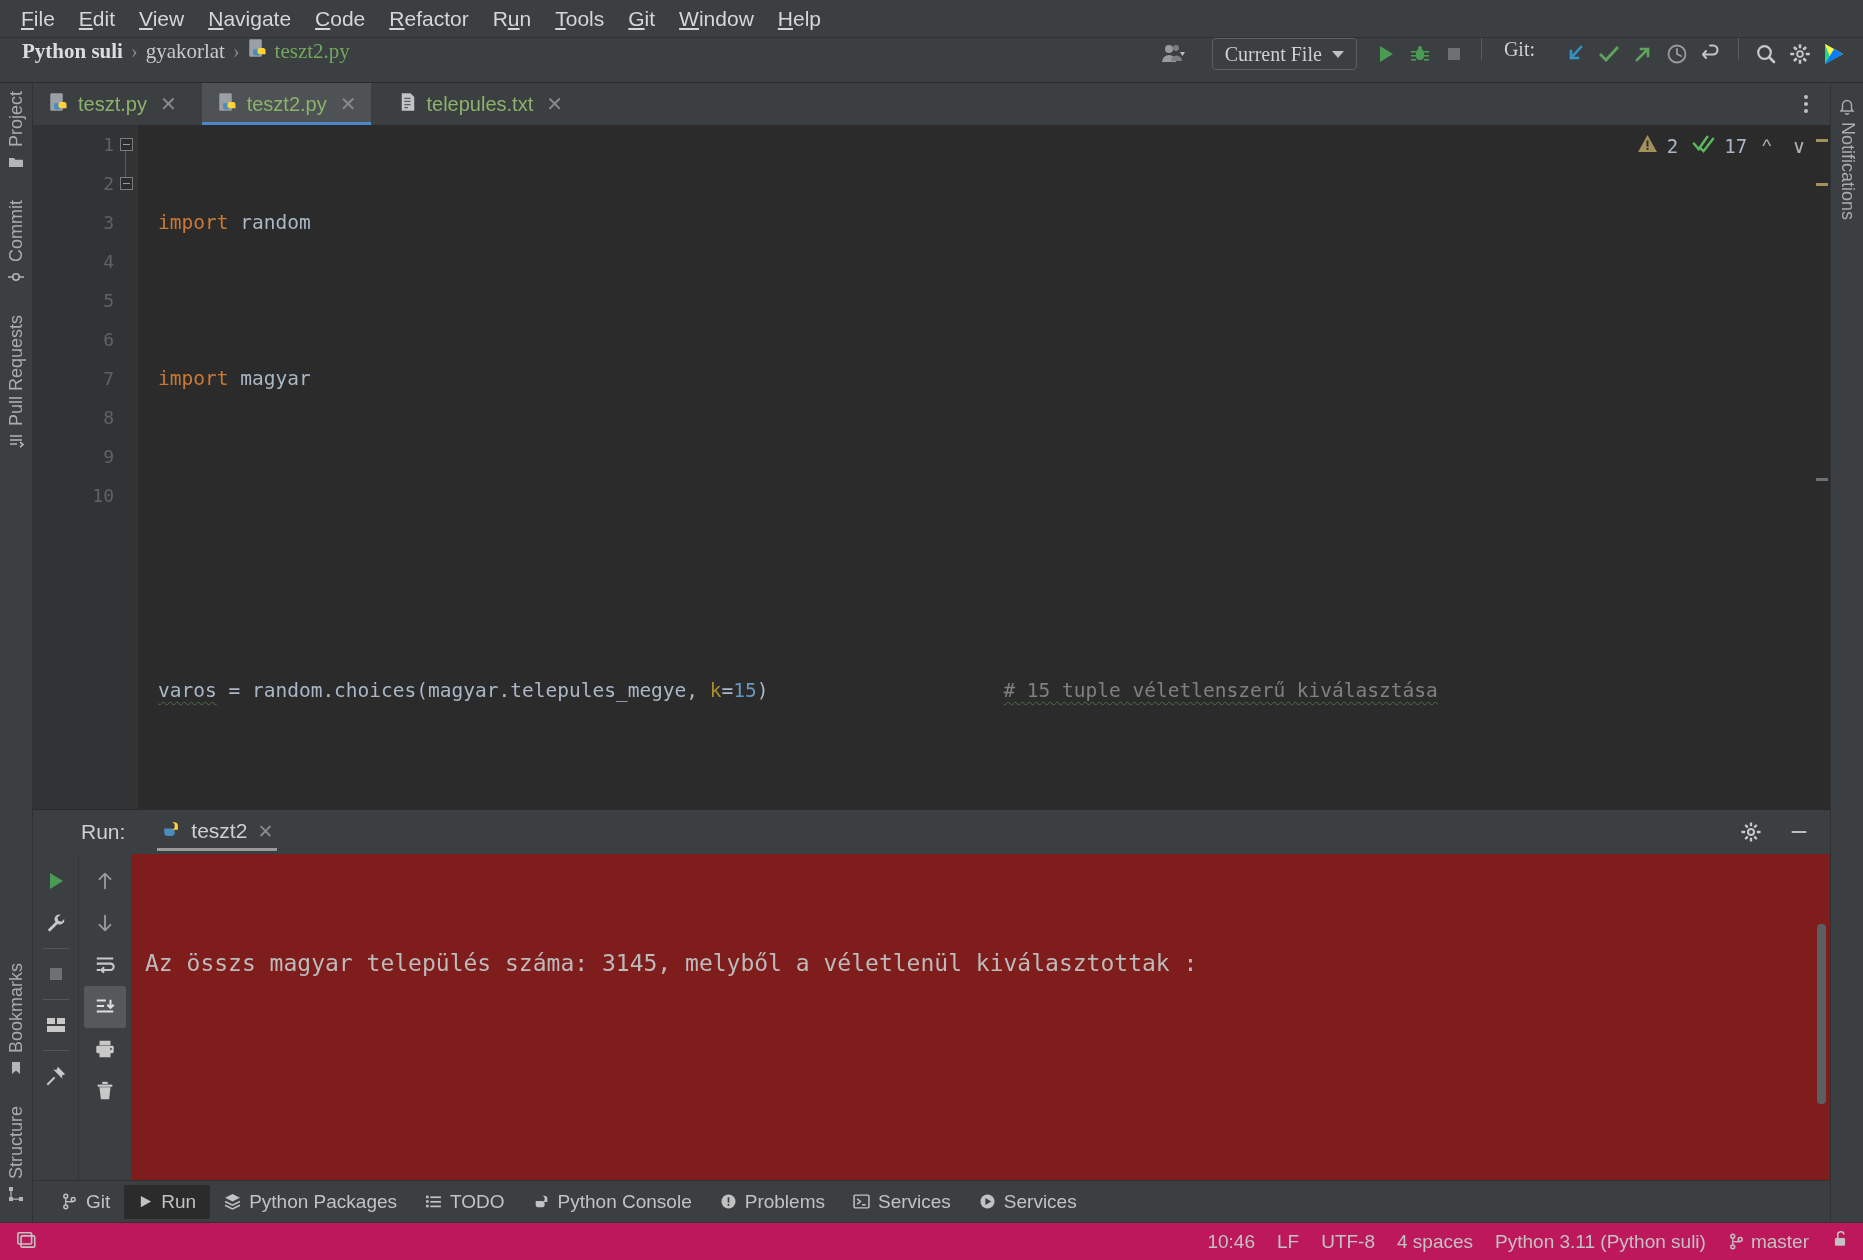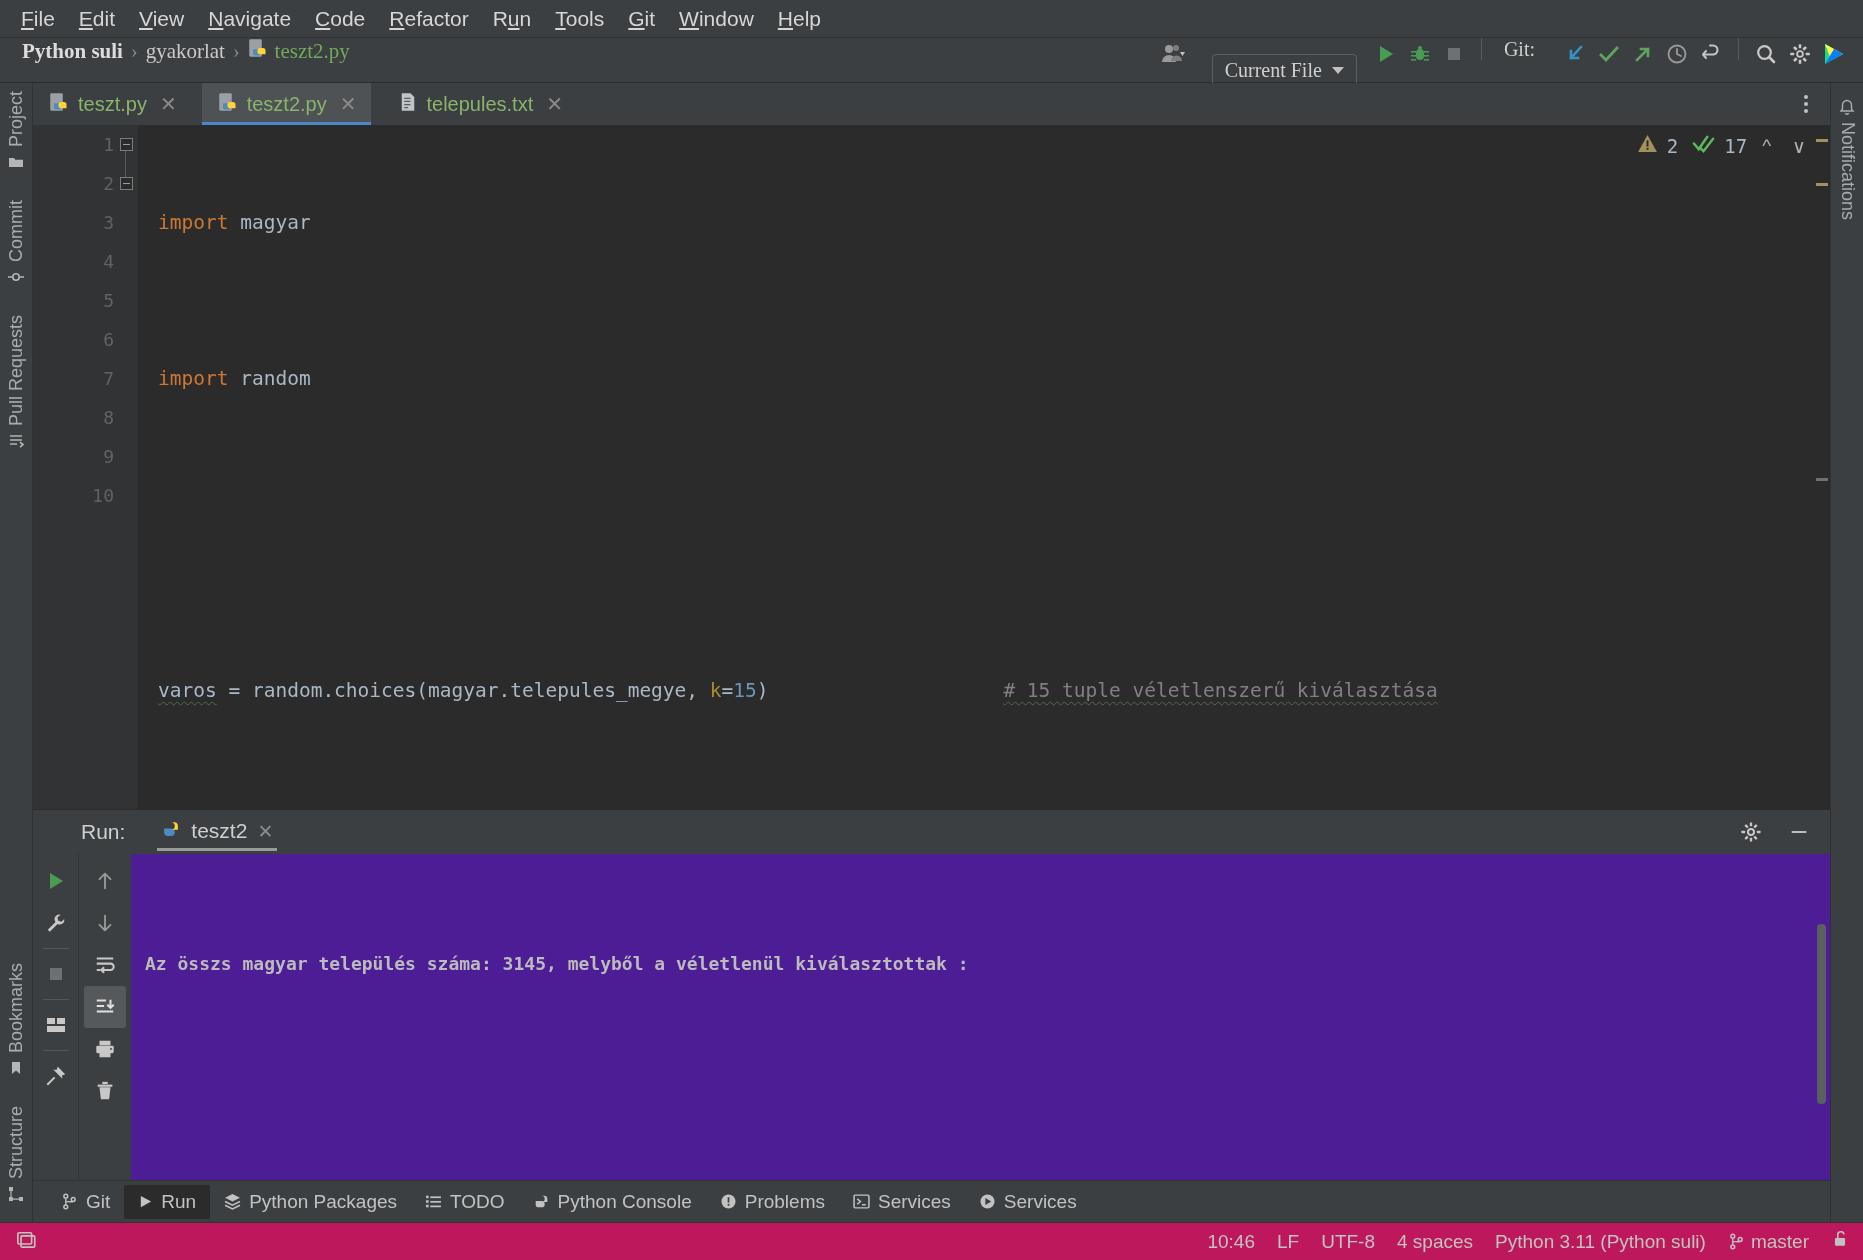--- a/index.html
+++ b/index.html
@@ -36,21 +36,21 @@
   .crumb.green{ color:#72a85c; }
   .crumb-sep{ font-size:20px; color:#8a8a8a; padding:0 8px; }
   .spacer{ flex:1 1 auto; }
   .tb-btn{
     width:34px; height:32px; display:flex; align-items:center; justify-content:center;
     cursor:pointer; border-radius:3px;
   }
   .runconfig{
     display:flex; align-items:center; gap:10px;
     border:1px solid #5e6060; border-radius:4px;
-    height:32px; padding:15px 12px; margin:16px 12px;
+    height:32px; padding:15px 12px; margin:0 12px;
     font-size:20px; color:#cfcfcf; cursor:pointer;
   }
   .caret{ width:0;height:0;border-left:6px solid transparent;border-right:6px solid transparent;border-top:7px solid #c0c0c0; }
   .git-label{ font-size:20px; color:#cfcfcf; margin:0 23px 0 12px; }
   .tb-divider{ width:1px; height:22px; background:#5a5a5a; margin:0 10px; }
 
   
   .body{ flex:1 1 auto; display:flex; min-height:0; }
 
   .stripe{
@@ -174,24 +174,24 @@
     align-items:center; padding-top:6px; gap:0;
   }
   .rtbtn{
     width:42px; height:42px; display:flex; align-items:center; justify-content:center;
     cursor:pointer; border-radius:3px;
   }
   .rtbtn.sel{ background:#55595c; }
   .rtsep{ width:26px; height:1px; background:#545759; margin:4px 0; }
 
   .console{
-    flex:1 1 auto; background:#4c1d95; position:relative; overflow:hidden;
+    flex:1 1 auto; background:#7f1d1d; position:relative; overflow:hidden;
     font-family:"DejaVu Sans Mono","Liberation Mono",monospace;
-    font-size:18px; line-height:39px; color:#bbbbbb;
-    padding:12px 0 0 14px; white-space:pre;font-weight:bold;
+    font-size:23px; line-height:39px; color:#bbbbbb;
+    padding:12px 0 0 14px; white-space:pre;
   }
   .console .cline{ height:39px; }
   .console-scrollbar{
     position:absolute; right:4px; top:70px; width:9px; height:180px; background:#5c5f61; border-radius:4px;
   }
 
   
   .botbar{
     height:42px; flex:0 0 42px; display:flex; align-items:center;
     background:#3c3f41; padding-left:14px; gap:0; border-top:1px solid #323232;
@@ -477,23 +477,23 @@
             <div class="fold" style="top:12px;">
                 <span class="box"></span>
               </div>
             <div class="fold" style="top:51px;">
                 <span class="box"></span>
               </div>
             <div class="foldline" style="top:26px; height:26px;"></div>
           </div>
 
           <div class="code">
+            <div class="line"><span class="kw">import</span><span class="plain"> </span><span class="plain">random</span></div>
+
             <div class="line"><span class="kw">import</span><span class="plain"> </span><span class="plain">magyar</span></div>
-
-            <div class="line"><span class="kw">import</span><span class="plain"> </span><span class="plain">random</span></div>
 
             <div class="line">&nbsp;</div>
 
             <div class="line"><span class="plain wavy">varos</span><span class="plain"> = </span><span class="plain">random.choices</span><span class="brace">(</span><span class="plain">magyar.telepules_megye</span><span class="plain">, </span><span class="kwarg">k</span><span class="plain">=</span><span class="num">15</span><span class="brace">)</span><span class="plain">                    </span><span class="cmt wavy"># 15 tuple véletlenszerű kiválasztása</span></div>
 
             
 
             
 
             

